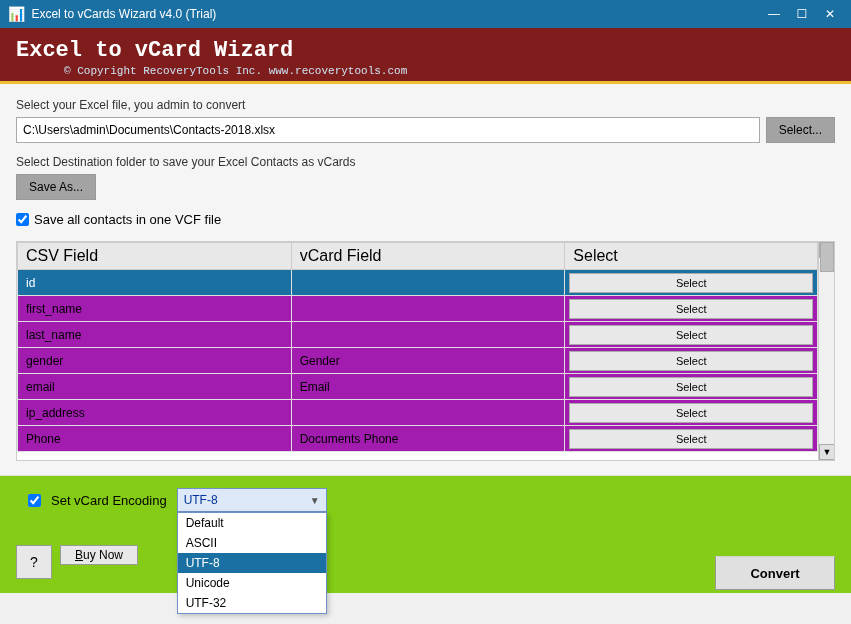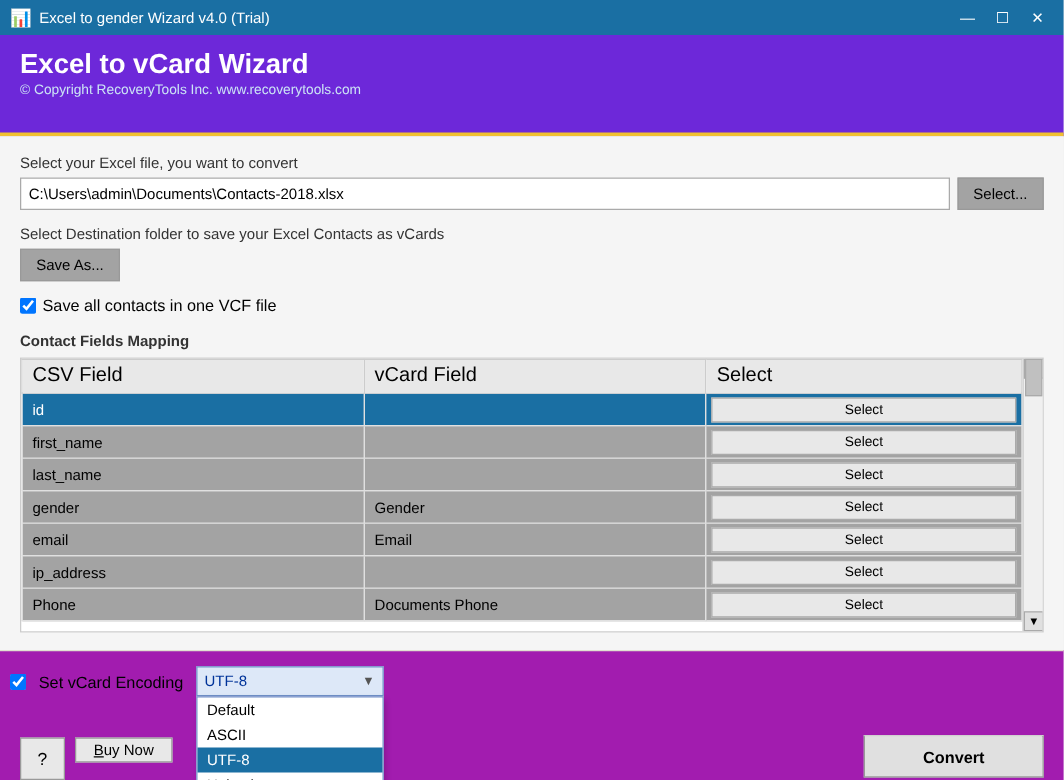--- a/index.html
+++ b/index.html
@@ -36,33 +36,35 @@
       background: transparent;
       border: none;
       color: white;
       cursor: pointer;
       font-size: 12px;
       display: flex;
       align-items: center;
       justify-content: center;
     }
     .header-band {
-      background: #6d28d9;
-      padding: 10px 16px 28px 16px;
+      background: #7f1d1d;
+      padding: 10px 16px 4px 16px;
       border-bottom: 3px solid #f0c030;
+      font-family: Liberation Mono, monospace;
     }
     .app-title {
       color: white;
       font-size: 22px;
       font-weight: bold;
     }
     .app-subtitle {
       color: #cce4f5;
       font-size: 11px;
       margin-top: 2px;
+      margin-left: 48px;
     }
     .content {
       background: #f5f5f5;
       padding: 14px 16px;
     }
     .section-label {
       font-size: 12px;
       color: #333;
       margin-bottom: 5px;
     }
@@ -125,21 +127,21 @@
     .mapping-table td {
       border: 1px solid #e0e0e0;
       padding: 3px 8px;
       font-size: 12px;
       height: 26px;
     }
     .mapping-table tr.selected td {
       background: #1a6fa3;
       color: white;
     }
-    .mapping-table tr:not(.selected) td { background: #a3a3a3; }
+    .mapping-table tr:not(.selected) td { background: #a21caf; }
     .col-csv { width: 260px; }
     .col-vcard { width: 260px; }
     .col-select { width: 240px; }
     .select-btn-cell {
       text-align: center;
       padding: 2px 4px !important;
     }
     .select-btn {
       width: 100%;
       height: 20px;
@@ -174,22 +176,22 @@
       border: 1px solid #aaa;
       display: flex;
       align-items: center;
       justify-content: center;
       font-size: 9px;
       cursor: pointer;
     }
     .scrollbar-arrow.top { top: 0; left: 0; }
     .scrollbar-arrow.bottom { bottom: 0; left: 0; }
     .bottom-section {
-      background: #a21caf;
-      padding: 12px 8px;
+      background: #84cc16;
+      padding: 12px 28px;
       display: flex;
       align-items: flex-start;
       gap: 16px;
       position: relative;
       border-top: 1px solid #e0e0d0;
       height: 118px;
     }
     .encoding-row {
       display: flex;
       align-items: center;
@@ -256,71 +258,70 @@
       height: 20px;
       padding: 0 14px;
       background: #e8e8e8;
       border: 1px solid #999;
       font-size: 12px;
       cursor: pointer;
     }
     .btn-convert {
       position: absolute;
       right: 16px;
-      bottom: 16px;
+      bottom: 3px;
       height: 34px;
-      width: 144px;
+      width: 120px;
       background: #e0e0e0;
       border: 1px solid #999;
       font-size: 13px;
       font-weight: bold;
       cursor: pointer;
       border-top: 1px solid #d0d0d0;
     }
     .underline { text-decoration: underline; }
   </style>
 </head>
 <body>
 
 <div class="title-bar">
   <div class="title-bar-left">
     <span style="font-size:14px;">📊</span>
-    <span>Excel to gender Wizard v4.0 (Trial)</span>
+    <span>Excel to vCards Wizard v4.0 (Trial)</span>
   </div>
   <div class="title-bar-controls">
     <button class="title-btn">—</button>
     <button class="title-btn">☐</button>
     <button class="title-btn close">✕</button>
   </div>
 </div>
 
 <div class="header-band">
   <div class="app-title">Excel to vCard Wizard</div>
   <div class="app-subtitle">© Copyright RecoveryTools Inc. www.recoverytools.com</div>
 </div>
 
 <div class="content">
 
-  <div class="section-label">Select your Excel file, you want to convert</div>
+  <div class="section-label">Select your Excel file, you admin to convert</div>
   <div class="input-row">
     <input type="text" class="text-input" value="C:\Users\admin\Documents\Contacts-2018.xlsx" style="">
     <button class="btn-select">Select...</button>
   </div>
 
   <div class="section-label">Select Destination folder to save your Excel Contacts as vCards</div>
   <div class="input-row">
     <button class="btn-select">Save As...</button>
   </div>
 
   <div class="checkbox-row">
     <input type="checkbox" checked="" style="">
     <label>Save all contacts in one VCF file</label>
   </div>
 
-  <div class="section-title">Contact Fields Mapping</div>
   <div class="mapping-container">
     <div style="overflow: hidden; width: calc(100% - 16px); height: 100%;">
       <table class="mapping-table">
         <thead>
           <tr>
             <th class="col-csv">CSV Field</th>
             <th class="col-vcard">vCard Field</th>
             <th class="col-select">Select</th>
           </tr>
         </thead>

